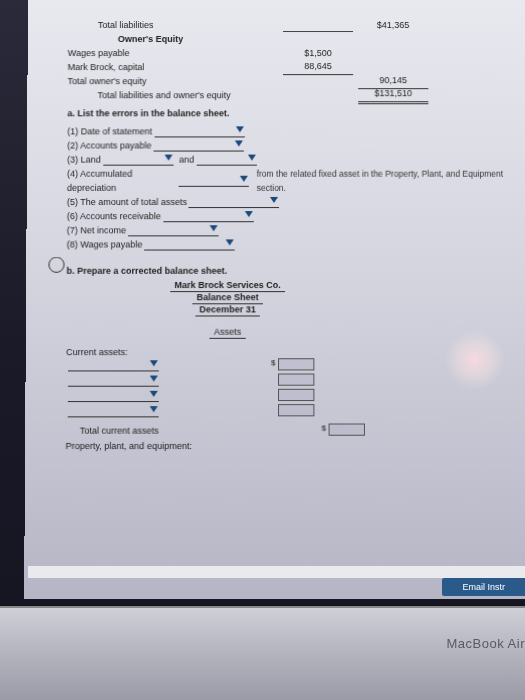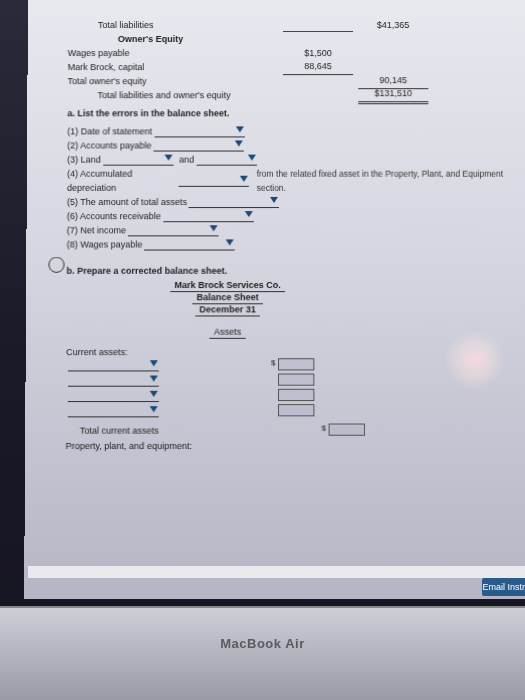--- a/index.html
+++ b/index.html
@@ -82,40 +82,39 @@
   .fill-box .dollar { position:absolute; left:-8px; top:-1px; font-size:8px; }
   .fill-col { position:absolute; left: 210px; }
   .hint { color:#333; font-size:8.5px; }
   .email-btn {
     position: absolute;
     right: 0px;
     top: 578px;
     background: #2a5a8a;
     color: #fff;
     font-size: 9px;
-    padding: 4px 0;
+    padding: 4px 20px;
     border-radius: 2px 0 0 2px;
   }
   .bezel {
     position: absolute;
     left: 0; right: 0;
     top: 606px;
     height: 94px;
     background: linear-gradient(180deg, #cfcfd8 0%, #bebec8 30%, #9a9aa6 100%);
     border-top: 2px solid #888;
   }
   .mb-air {
     position: absolute;
     width: 100%;
-    text-align: center;
+    text-align: right;
     top: 636px;
     color: #5a5a62;
     font-size: 13px;
     letter-spacing: .5px;
-    font-weight: bold;
   }
   .flare {
     position:absolute;
     right: 20px; top: 330px;
     width: 60px; height: 60px;
     background: radial-gradient(circle, rgba(255,70,70,.85) 0%, rgba(255,140,60,.35) 40%, rgba(255,140,60,0) 70%);
     pointer-events:none;
     mix-blend-mode: screen;
   }
   .bar-gap { position:absolute; top:566px; left:28px; right:0; height:12px; background: #fff; opacity:.7;}

